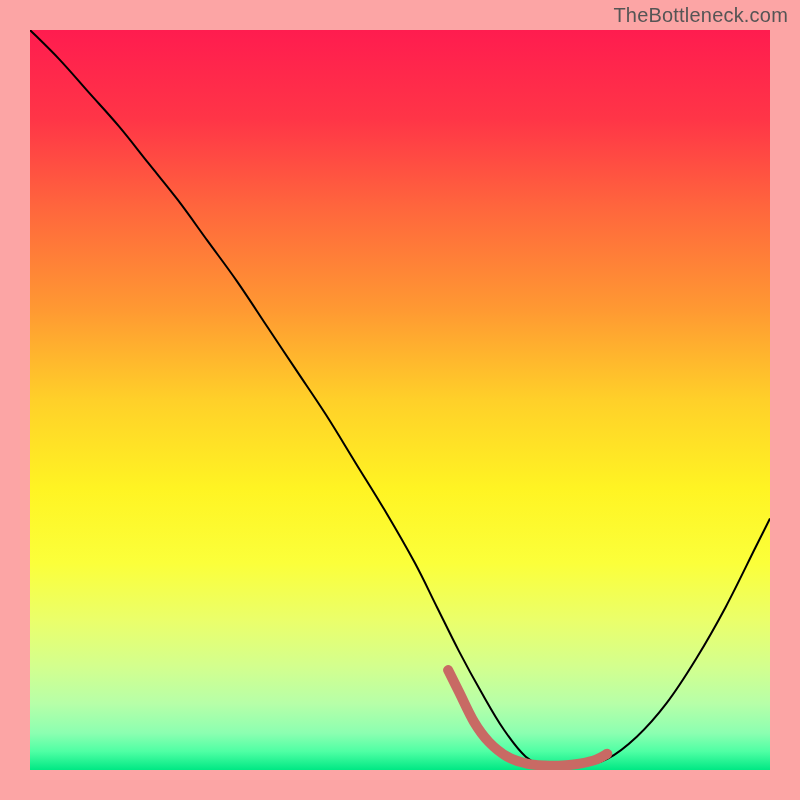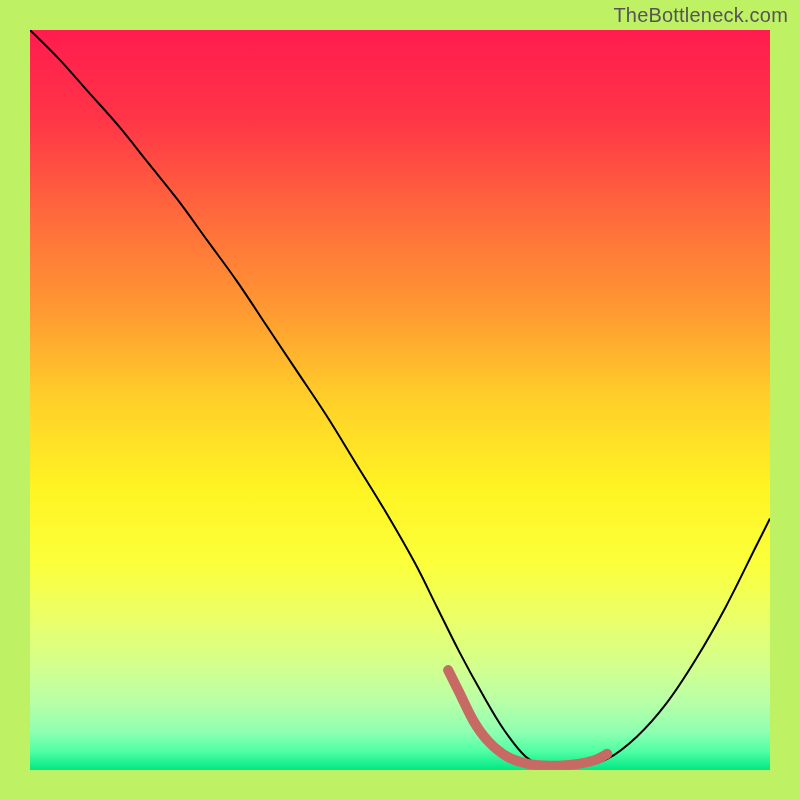--- a/index.html
+++ b/index.html
@@ -7,21 +7,21 @@
     padding: 0;
     width: 800px;
     height: 800px;
     background: #000;
     overflow: hidden;
   }
   .container {
     position: relative;
     width: 800px;
     height: 800px;
-    background: #bef264;
+    background: #fca5a5;
   }
   .watermark {
     position: absolute;
     top: 4px;
     right: 12px;
     font-family: Arial, Helvetica, sans-serif;
     font-size: 20px;
     font-weight: 500;
     color: #555555;
     letter-spacing: 0.2px;

